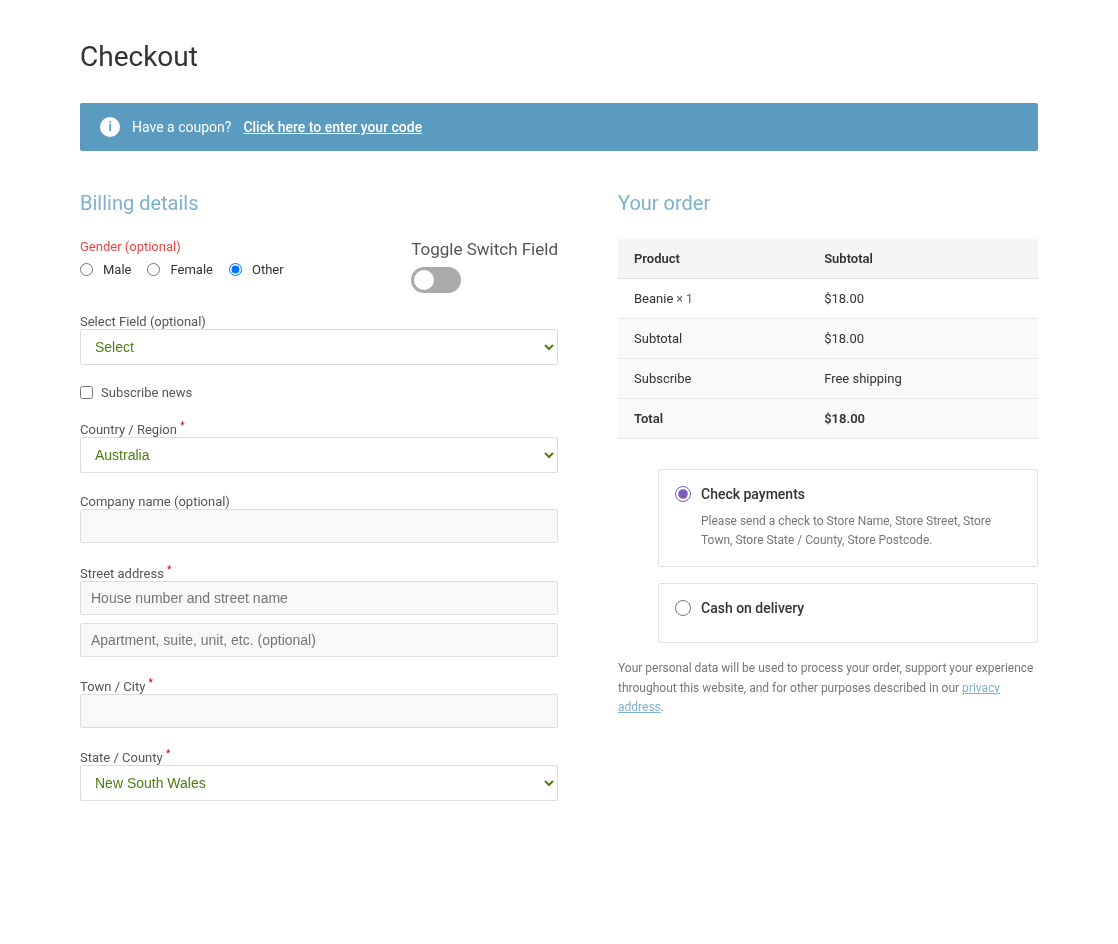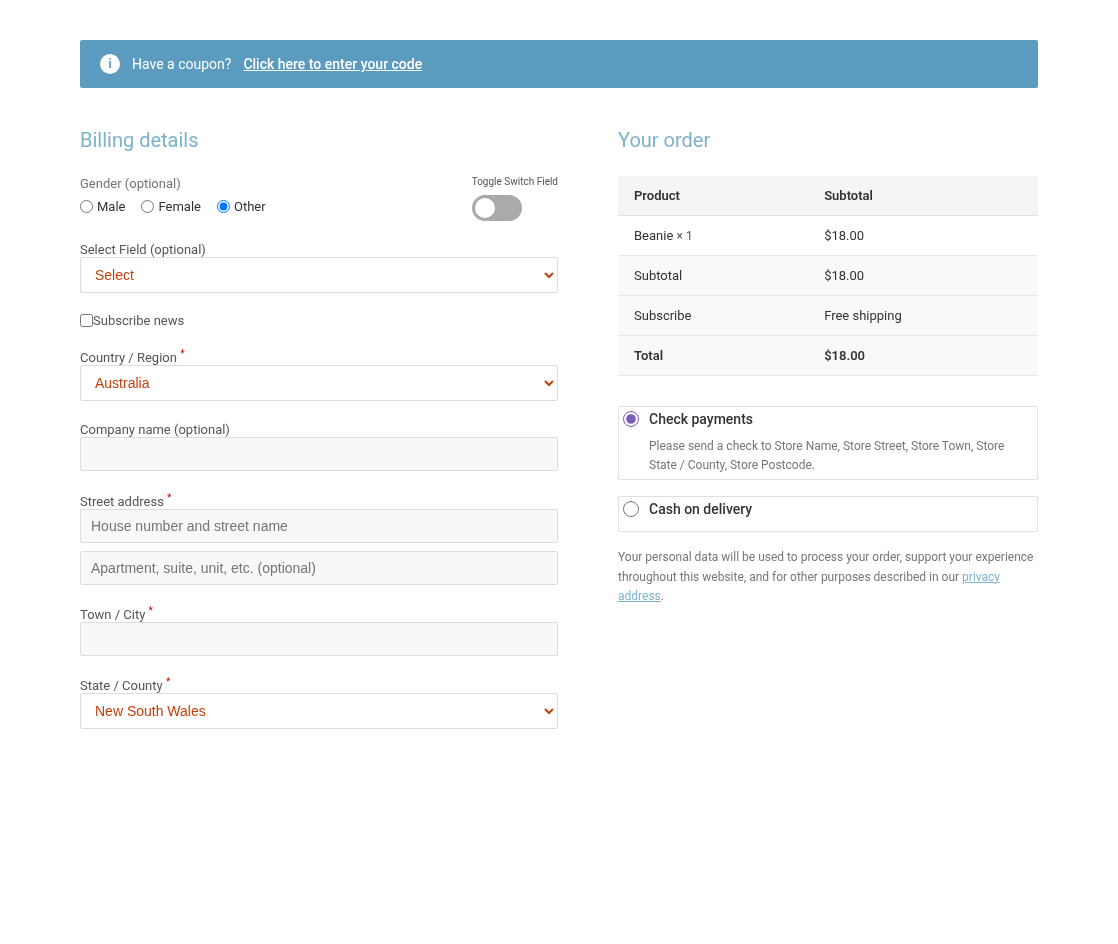--- a/index.html
+++ b/index.html
@@ -18,70 +18,71 @@
     .order-section { width: 420px; flex-shrink: 0; }
 
     h2.section-title { font-size: 20px; font-weight: 400; color: #7db2cc; margin-bottom: 24px; }
 
     .form-row { display: flex; gap: 20px; margin-bottom: 20px; }
     .form-group { display: flex; flex-direction: column; flex: 1; }
     .form-label { font-size: 13px; color: #555; margin-bottom: 6px; }
     .form-label .required { color: #c00; font-size: 10px; vertical-align: super; }
 
     .form-input { border: 1px solid #ddd; background: #f8f8f8; padding: 8px 10px; font-size: 14px; color: #333; border-radius: 2px; width: 100%; }
-    .gender-label { font-size: 13px; color: #737373; margin-bottom: 8px; }
+    .gender-label { font-size: 13px; color: #ef4444; margin-bottom: 8px; }
     .radio-group { display: flex; gap: 16px; align-items: center; }
-    .radio-option { display: flex; align-items: center; gap: 4px; font-size: 13px; color: #333; }
+    .radio-option { display: flex; align-items: center; gap: 10px; font-size: 13px; color: #333; }
     .radio-option input[type="radio"] { margin: 0; }
 
     .toggle-section { display: flex; flex-direction: column; }
-    .toggle-label { font-size: 10px; color: #555; margin-bottom: 8px; }
+    .toggle-label { font-size: 17px; color: #555; margin-bottom: 8px; }
     .toggle-switch { position: relative; width: 50px; height: 26px; }
     .toggle-switch input { opacity: 0; width: 0; height: 0; }
     .toggle-slider { position: absolute; cursor: pointer; top: 0; left: 0; right: 0; bottom: 0; background: #aaa; border-radius: 26px; transition: 0.3s; }
     .toggle-slider:before { position: absolute; content: ""; height: 20px; width: 20px; left: 3px; bottom: 3px; background: #fff; border-radius: 50%; transition: 0.3s; }
 
     .select-field-group { margin-bottom: 20px; }
-    .form-select { border: 1px solid #ddd; background: #fff; padding: 8px 10px; font-size: 14px; color: #c2410c; border-radius: 2px; width: 100%; appearance: auto; cursor: pointer; }
-
-    .checkbox-group { display: flex; align-items: center; gap: 0; margin-bottom: 20px; }
+    .form-select { border: 1px solid #ddd; background: #fff; padding: 8px 10px; font-size: 14px; color: #4d7c0f; border-radius: 2px; width: 100%; appearance: auto; cursor: pointer; }
+
+    .checkbox-group { display: flex; align-items: center; gap: 8px; margin-bottom: 20px; }
     .checkbox-group input[type="checkbox"] { margin: 0; }
     .checkbox-group label { font-size: 13px; color: #555; }
 
     .full-width-group { margin-bottom: 20px; }
     .street-group { margin-bottom: 17px; }
     .street-input-1 { margin-bottom: 8px; }
 
     
     .order-table { width: 100%; border-collapse: collapse; margin-bottom: 30px; }
     .order-table th { text-align: left; padding: 12px 16px; font-weight: 600; font-size: 13px; color: #333; background: #f5f5f5; border-bottom: 1px solid #e0e0e0; }
     .order-table td { padding: 12px 16px; font-size: 13px; vertical-align: top; border-bottom: 1px solid #e8e8e8; }
     .order-table tr.totals td { background: #f9f9f9; }
     .order-table tr.total-row td { font-weight: 600; }
 
     .product-name { color: #333; }
     .product-qty { color: #555; font-size: 12px; }
 
-    .payment-option { border: 1px solid #e0e0e0; border-radius: 2px; padding: 4px; margin-bottom: 16px; }
+    .payment-option { border: 1px solid #e0e0e0; border-radius: 2px; padding: 16px; margin-bottom: 16px; margin-left: 40px; }
     .payment-header { display: flex; align-items: center; gap: 10px; font-size: 14px; font-weight: 500; color: #333; margin-bottom: 10px; }
     .payment-radio { accent-color: #7b5cb8; width: 16px; height: 16px; cursor: pointer; }
     .payment-description { font-size: 12px; color: #777; line-height: 1.6; padding-left: 26px; }
     .payment-option.selected .payment-header { color: #333; }
 
     .privacy-note { font-size: 12px; color: #777; line-height: 1.6; margin-bottom: 20px; }
     .privacy-note a { color: #7db2cc; text-decoration: underline; }
 
     .place-order-btn { width: 100%; background: #222; color: #fff; border: none; padding: 16px; font-size: 16px; font-weight: 500; cursor: pointer; border-radius: 2px; text-align: center; }
 
     .form-row-gender-toggle { display: flex; gap: 40px; margin-bottom: 20px; align-items: flex-start; }
   </style>
 </head>
 <body>
 
 <div class="page-container">
+  <h1 class="page-title">Checkout</h1>
 
   <div class="coupon-banner">
     <div class="coupon-icon">i</div>
     <span>Have a coupon?</span>
     <a href="#">Click here to enter your code</a>
   </div>
 
   <div class="checkout-layout">
 
     <div class="billing-section">

